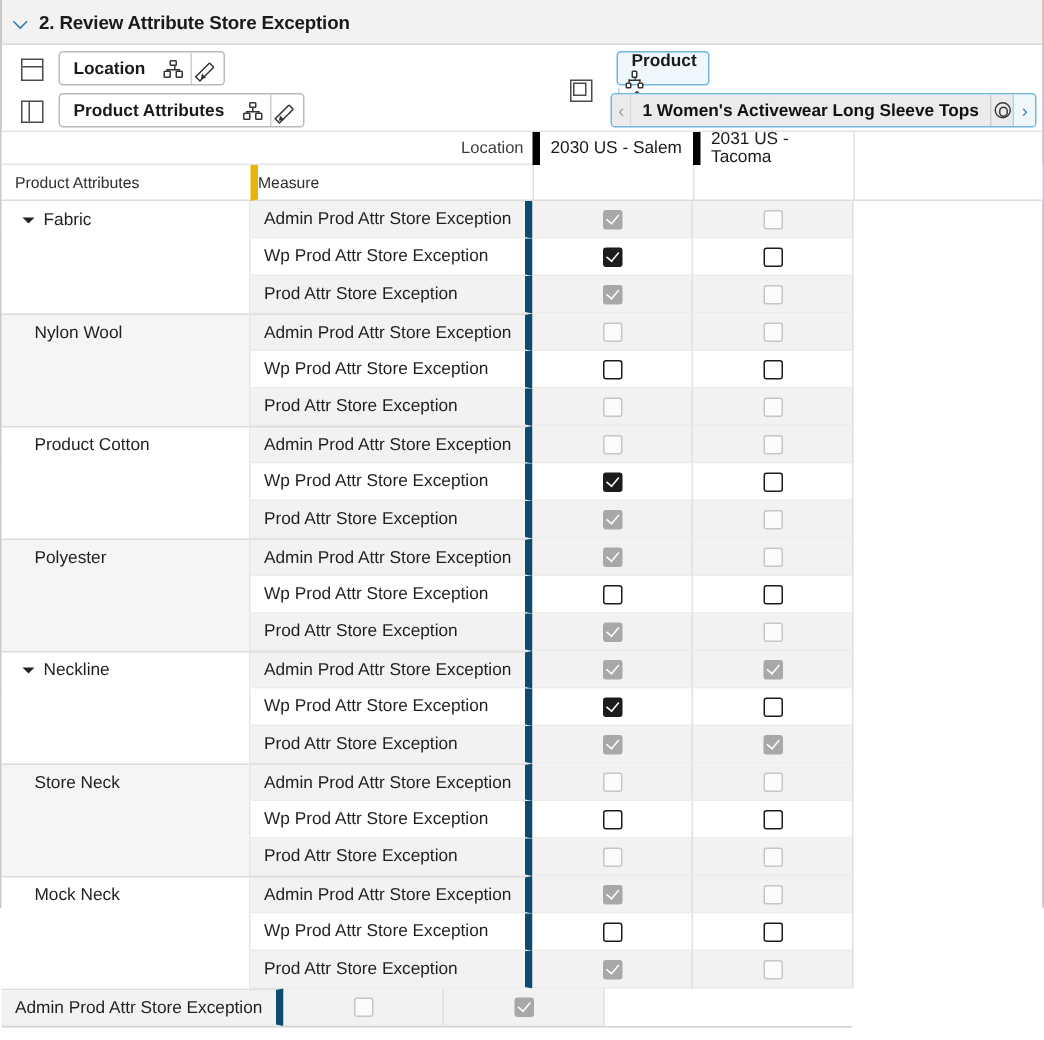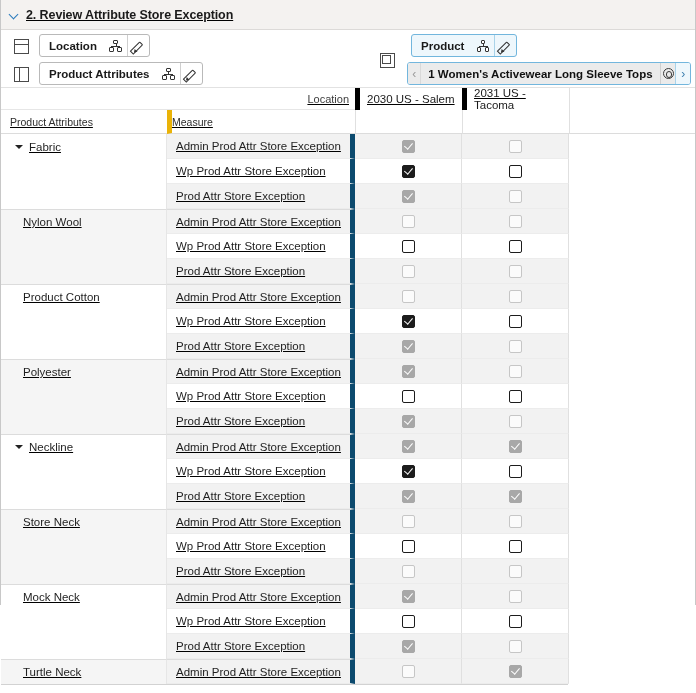--- a/index.html
+++ b/index.html
@@ -8,21 +8,20 @@
     background: #ffffff;
     font-family: "Liberation Sans", sans-serif;
     overflow: hidden;
   }
   #app {
     position: relative;
     width: 696px; height: 605px;
     background: #ef4444;
     border: 1px solid #c8c8c8;
     border-top: none;
-    text-decoration: underline;
   }
 
   
   .section-header {
     height: 30px;
     background: #f4f2f0;
     border-bottom: 1px solid #dcdad8;
     display: flex;
     align-items: center;
     padding-left: 8px;
@@ -101,20 +100,21 @@
   }
   .chip .chip-btn {
     width: 22px;
     display: flex; align-items: center; justify-content: center;
   }
   .chip .chip-sep { border-left: 1px solid #cfcfcf; }
 
   .chip.blue {
     border-color: #72b6dd;
     background: #eef7fc;
+    flex-direction: column;
   }
   .chip.blue .chip-sep { border-left-color: #a9d3e9; }
 
   
   .ico-hier { width: 13px; height: 12px; position: relative; }
   .ico-hier i {
     position: absolute; display:block;
     width: 4.5px; height: 4.5px;
     border: 1.2px solid #333; border-radius: 1px;
     background:#fff;
@@ -679,23 +679,20 @@
           <div class="c-meas shade-grey">Prod Attr Store Exception</div>
           <div class="c-v shade-grey">
             <span class="cb ro checked"></span>
           </div>
           <div class="c-v shade-grey">
             <span class="cb ro"></span>
           </div>
           <div class="c-rest"></div>
         </div>
         <div class="grid-row brow">
-          <div class="c-attr shade-attr-grey sub grp-top">
-            <span>Turtle Neck</span>
-          </div>
           <div class="c-meas shade-grey grp-top-meas">Admin Prod Attr Store Exception</div>
           <div class="c-v shade-grey">
             <span class="cb ro"></span>
           </div>
           <div class="c-v shade-grey">
             <span class="cb ro checked"></span>
           </div>
           <div class="c-rest"></div>
         </div>
         <div class="grid-bottom-cap"></div>

